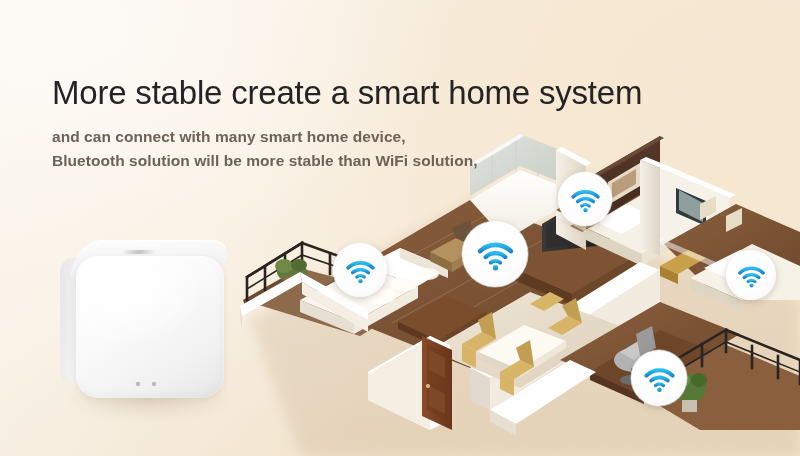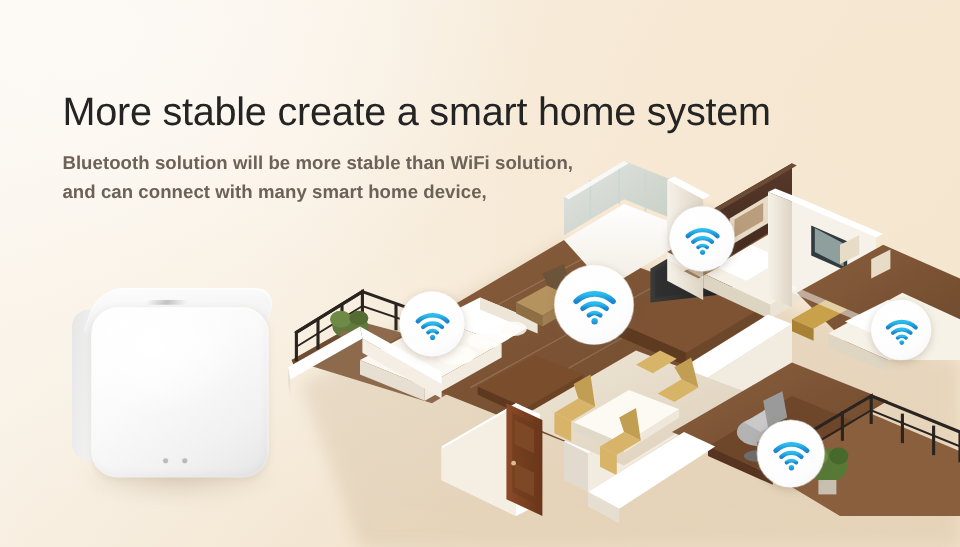--- a/index.html
+++ b/index.html
@@ -443,22 +443,22 @@
     <div class="dev-top"></div>
     <div class="dev-vent"></div>
     <div class="dev-face">
       <span class="dev-led a"></span>
       <span class="dev-led b"></span>
     </div>
   </div>
 
   <div class="text-block">
     <h1 class="headline">More stable create a smart home system</h1>
+    <p class="subline">and can connect with many smart home device,</p>
     <p class="subline">Bluetooth solution will be more stable than WiFi solution,</p>
-    <p class="subline">and can connect with many smart home device,</p>
   </div>
 
   <div id="wifi-layer">
       <div class="wifi" style="left: 333px; top: 243px; width: 54px; height: 54px;">
         <svg width="33" height="33" viewBox="0 0 48 48" aria-hidden="true">
           <defs>
             <linearGradient id="wg0" x1="0" y1="0" x2="0" y2="1">
               <stop offset="0" stop-color="#2bbced"></stop>
               <stop offset="1" stop-color="#1a86d0"></stop>
             </linearGradient>

